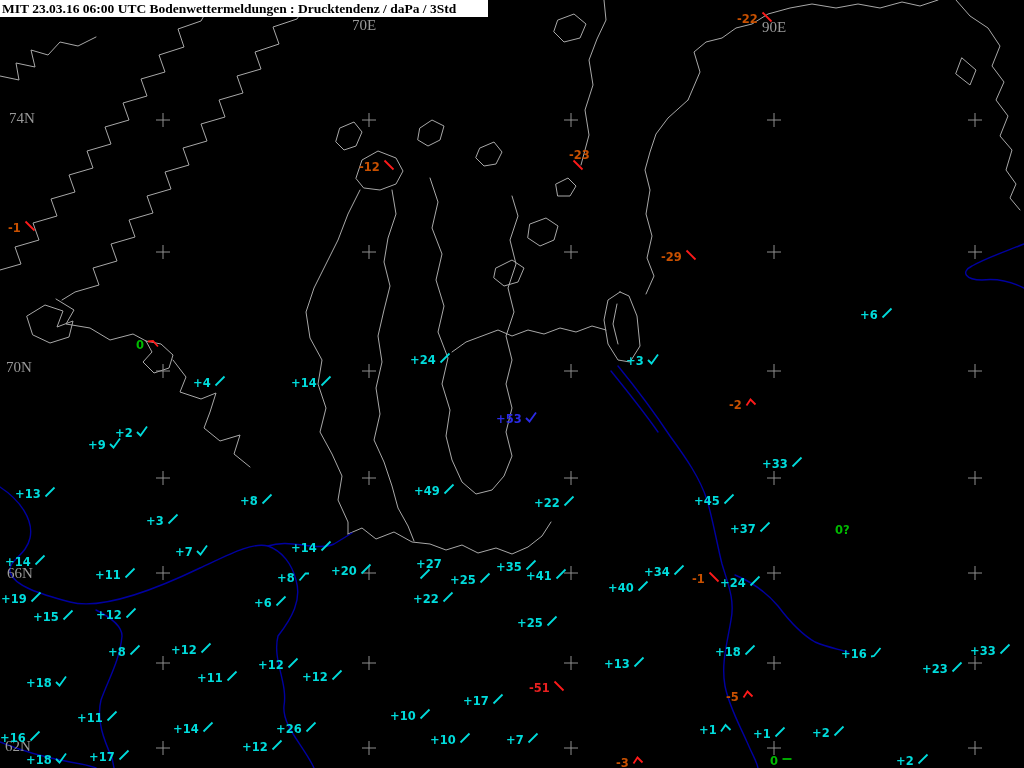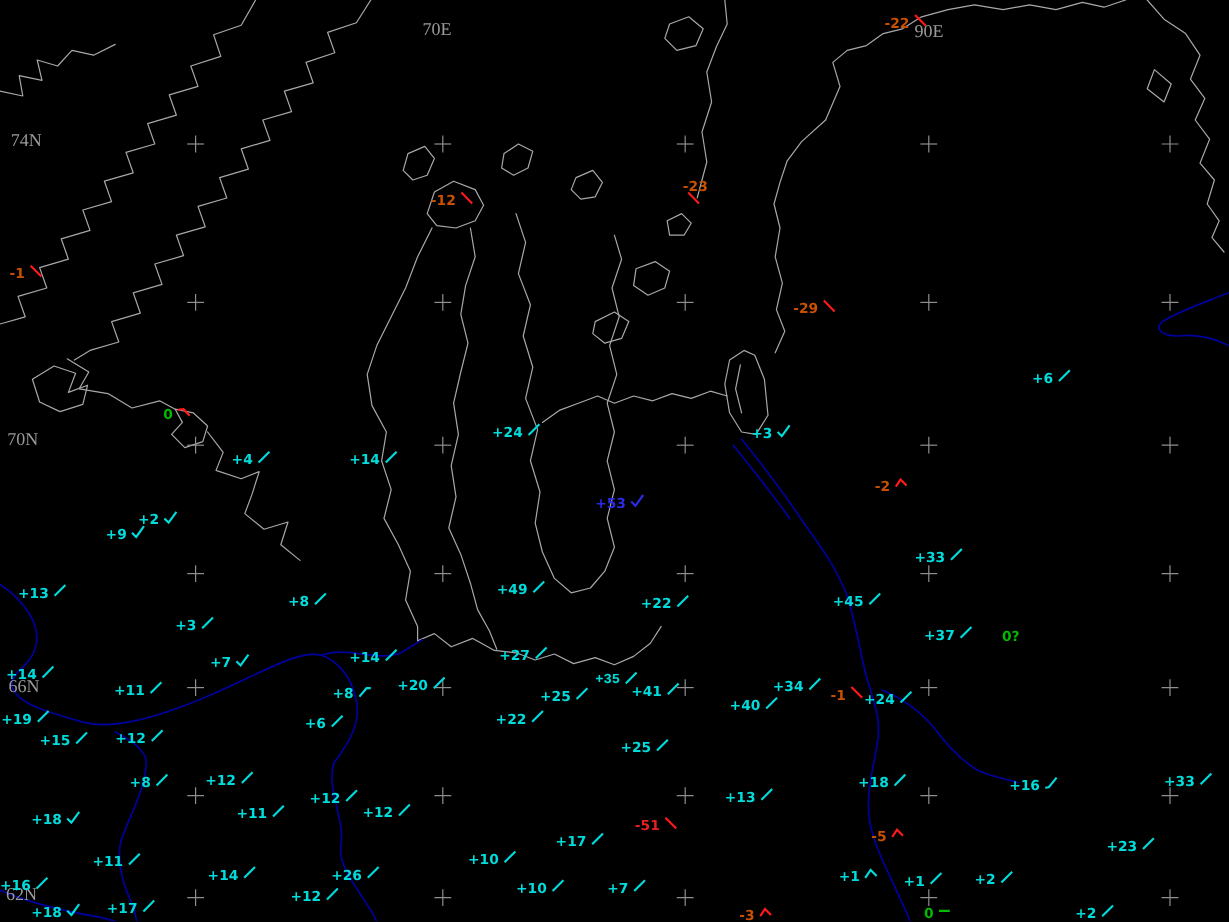--- a/index.html
+++ b/index.html
@@ -311,39 +311,39 @@
         <svg width="12" height="12" viewBox="0 0 12 12" style="color: rgb(0, 220, 220);">
           <polyline points="1.5,10.5 10.5,1.5" fill="none" stroke="currentColor" stroke-width="1.8"></polyline>
         </svg>
       </div>
       <div class="station c-cyan" style="left: 146px; top: 515px;">
         <span class="val">+3</span>
         <svg width="12" height="12" viewBox="0 0 12 12" style="color: rgb(0, 220, 220);">
           <polyline points="1.5,10.5 10.5,1.5" fill="none" stroke="currentColor" stroke-width="1.8"></polyline>
         </svg>
       </div>
-      <div class="station c-cyan" style="left: 770px; top: 523px;">
+      <div class="station c-cyan" style="left: 730px; top: 523px;">
         <span class="val">+37</span>
         <svg width="12" height="12" viewBox="0 0 12 12" style="color: rgb(0, 220, 220);">
           <polyline points="1.5,10.5 10.5,1.5" fill="none" stroke="currentColor" stroke-width="1.8"></polyline>
         </svg>
       </div>
       <div class="station c-cyan" style="left: 175px; top: 546px;">
         <span class="val">+7</span>
         <svg width="12" height="12" viewBox="0 0 12 12" style="color: rgb(0, 220, 220);">
           <polyline points="1,7 4.5,10.5 11,1.5" fill="none" stroke="currentColor" stroke-width="1.8"></polyline>
         </svg>
       </div>
       <div class="station c-cyan" style="left: 291px; top: 542px;">
         <span class="val">+14</span>
         <svg width="12" height="12" viewBox="0 0 12 12" style="color: rgb(0, 220, 220);">
           <polyline points="1.5,10.5 10.5,1.5" fill="none" stroke="currentColor" stroke-width="1.8"></polyline>
         </svg>
       </div>
-      <div class="station c-cyan" style="left: 416px; top: 540px;">
+      <div class="station c-cyan" style="left: 416px; top: 558px; flex-direction: column;">
         <span class="val">+27</span>
         <svg width="12" height="12" viewBox="0 0 12 12" style="color: rgb(0, 220, 220);">
           <polyline points="1.5,10.5 10.5,1.5" fill="none" stroke="currentColor" stroke-width="1.8"></polyline>
         </svg>
       </div>
       <div class="station c-cyan" style="left: 5px; top: 556px;">
         <span class="val">+14</span>
         <svg width="12" height="12" viewBox="0 0 12 12" style="color: rgb(0, 220, 220);">
           <polyline points="1.5,10.5 10.5,1.5" fill="none" stroke="currentColor" stroke-width="1.8"></polyline>
         </svg>
@@ -353,21 +353,21 @@
         <svg width="12" height="12" viewBox="0 0 12 12" style="color: rgb(0, 220, 220);">
           <polyline points="1.5,10.5 10.5,1.5" fill="none" stroke="currentColor" stroke-width="1.8"></polyline>
         </svg>
       </div>
       <div class="station c-cyan" style="left: 331px; top: 565px;">
         <span class="val">+20</span>
         <svg width="12" height="12" viewBox="0 0 12 12" style="color: rgb(0, 220, 220);">
           <polyline points="1.5,10.5 10.5,1.5" fill="none" stroke="currentColor" stroke-width="1.8"></polyline>
         </svg>
       </div>
-      <div class="station c-cyan" style="left: 496px; top: 561px; font-family: Liberation Mono, monospace;">
+      <div class="station c-cyan" style="left: 496px; top: 561px;">
         <span class="val">+35</span>
         <svg width="12" height="12" viewBox="0 0 12 12" style="color: rgb(0, 220, 220);">
           <polyline points="1.5,10.5 10.5,1.5" fill="none" stroke="currentColor" stroke-width="1.8"></polyline>
         </svg>
       </div>
       <div class="station c-cyan" style="left: 450px; top: 574px;">
         <span class="val">+25</span>
         <svg width="12" height="12" viewBox="0 0 12 12" style="color: rgb(0, 220, 220);">
           <polyline points="1.5,10.5 10.5,1.5" fill="none" stroke="currentColor" stroke-width="1.8"></polyline>
         </svg>
@@ -485,21 +485,21 @@
         <svg width="12" height="12" viewBox="0 0 12 12" style="color: rgb(0, 220, 220);">
           <polyline points="1,10.5 4,10 10.5,2" fill="none" stroke="currentColor" stroke-width="1.8"></polyline>
         </svg>
       </div>
       <div class="station c-cyan" style="left: 970px; top: 645px;">
         <span class="val">+33</span>
         <svg width="12" height="12" viewBox="0 0 12 12" style="color: rgb(0, 220, 220);">
           <polyline points="1.5,10.5 10.5,1.5" fill="none" stroke="currentColor" stroke-width="1.8"></polyline>
         </svg>
       </div>
-      <div class="station c-cyan" style="left: 922px; top: 663px; margin-top: 36px;">
+      <div class="station c-cyan" style="left: 922px; top: 663px;">
         <span class="val">+23</span>
         <svg width="12" height="12" viewBox="0 0 12 12" style="color: rgb(0, 220, 220);">
           <polyline points="1.5,10.5 10.5,1.5" fill="none" stroke="currentColor" stroke-width="1.8"></polyline>
         </svg>
       </div>
       <div class="station c-cyan" style="left: 302px; top: 671px;">
         <span class="val">+12</span>
         <svg width="12" height="12" viewBox="0 0 12 12" style="color: rgb(0, 220, 220);">
           <polyline points="1.5,10.5 10.5,1.5" fill="none" stroke="currentColor" stroke-width="1.8"></polyline>
         </svg>
@@ -589,14 +589,17 @@
         </svg>
       </div>
       <div class="station c-cyan" style="left: 896px; top: 755px;">
         <span class="val">+2</span>
         <svg width="12" height="12" viewBox="0 0 12 12" style="color: rgb(0, 220, 220);">
           <polyline points="1.5,10.5 10.5,1.5" fill="none" stroke="currentColor" stroke-width="1.8"></polyline>
         </svg>
       </div>
     </div>
 
+  <div id="title-bar">
+    <span>MIT 23.03.16 06:00 UTC  Bodenwettermeldungen :  Drucktendenz / daPa / 3Std</span>
+  </div>
 
 </div>
 
 </body></html>

